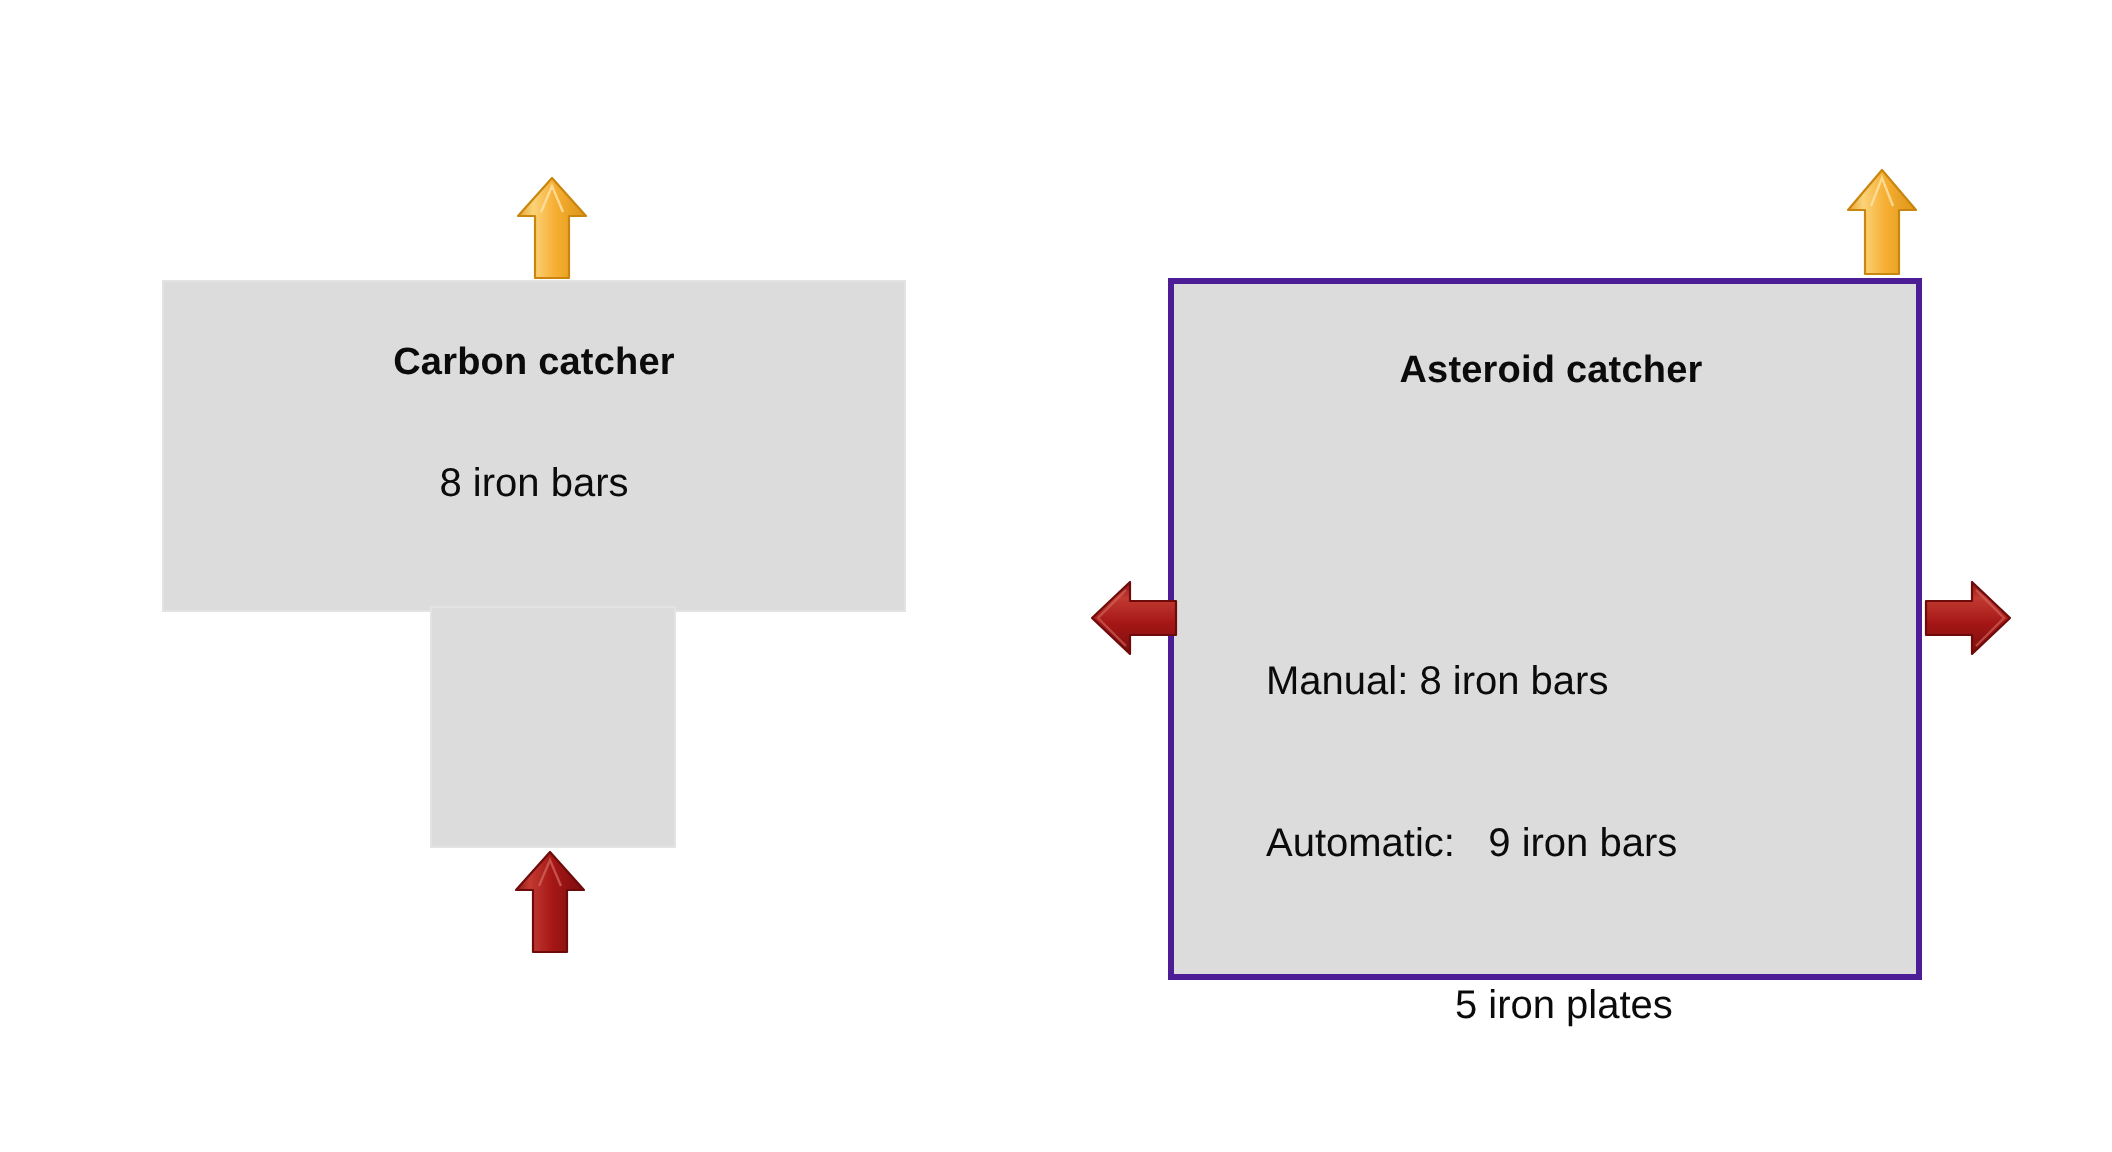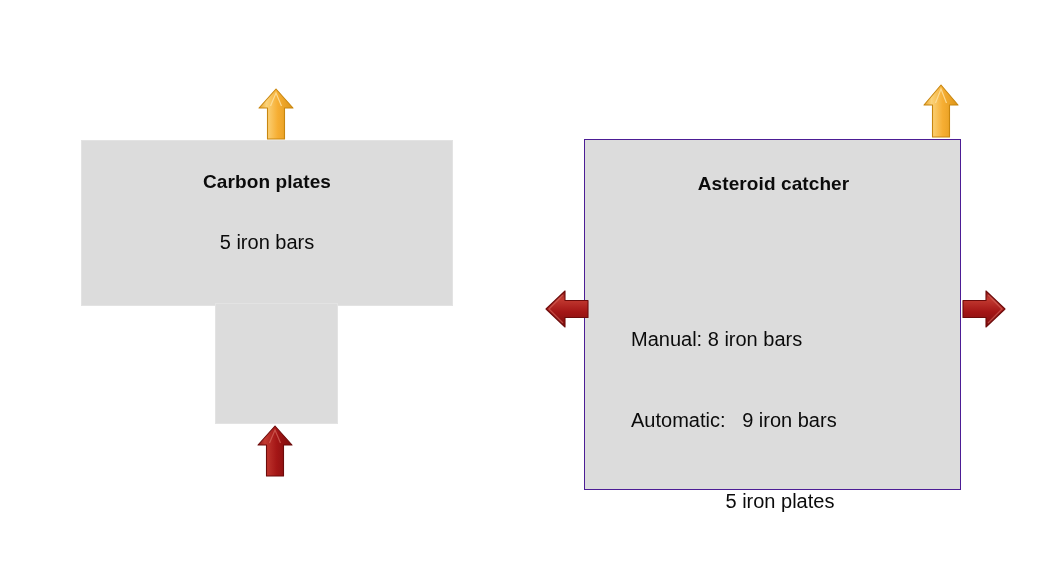--- a/index.html
+++ b/index.html
@@ -44,21 +44,21 @@
   }
 
   
   #catcher-shape {
     position: absolute;
     left: 584px;
     top: 139px;
     width: 377px;
     height: 351px;
     background: #dcdcdc;
-    border: 1px solid #4c1d95;
+    border: 3px solid #4c1d95;
     box-sizing: border-box;
   }
 
   
   .title-text {
     position: absolute;
     font-weight: bold;
     color: #0b0b0b;
     white-space: nowrap;
     text-align: center;
@@ -117,22 +117,22 @@
   #arrow-catcher-right { left: 962px; top: 290px; width: 44px; height: 38px; }
 </style>
 </head>
 <body>
 
 <div id="canvas">
 
   <div id="reactor-shape">
     <div id="reactor-bar"></div>
     <div id="reactor-stem"></div>
-    <div class="title-text" id="reactor-title">Carbon plates</div>
-    <div class="body-text" id="reactor-amount">5 iron bars</div>
+    <div class="title-text" id="reactor-title">Carbon catcher</div>
+    <div class="body-text" id="reactor-amount">8 iron bars</div>
   </div>
 
   <div class="arrow" id="arrow-reactor-up">
     <svg width="36" height="52" viewBox="0 0 36 52">
       <defs>
         <linearGradient id="gy1" x1="0" y1="0" x2="1" y2="0">
           <stop offset="0%" stop-color="#e8a22a"></stop>
           <stop offset="22%" stop-color="#fbd37a"></stop>
           <stop offset="55%" stop-color="#f6ae33"></stop>
           <stop offset="100%" stop-color="#dd9518"></stop>

